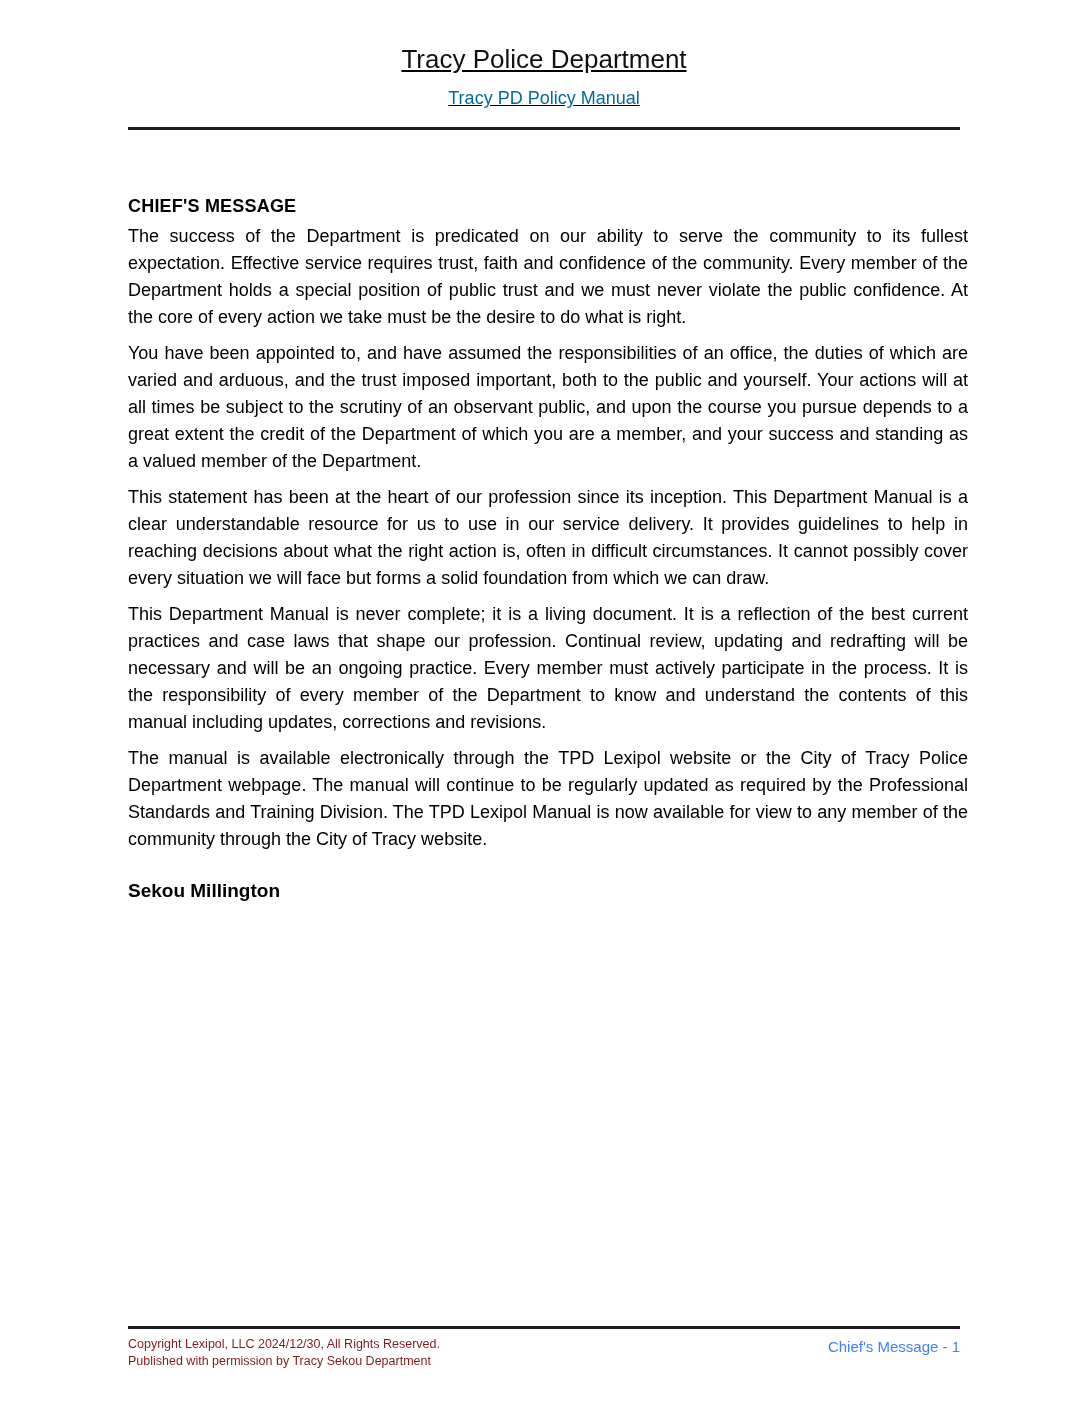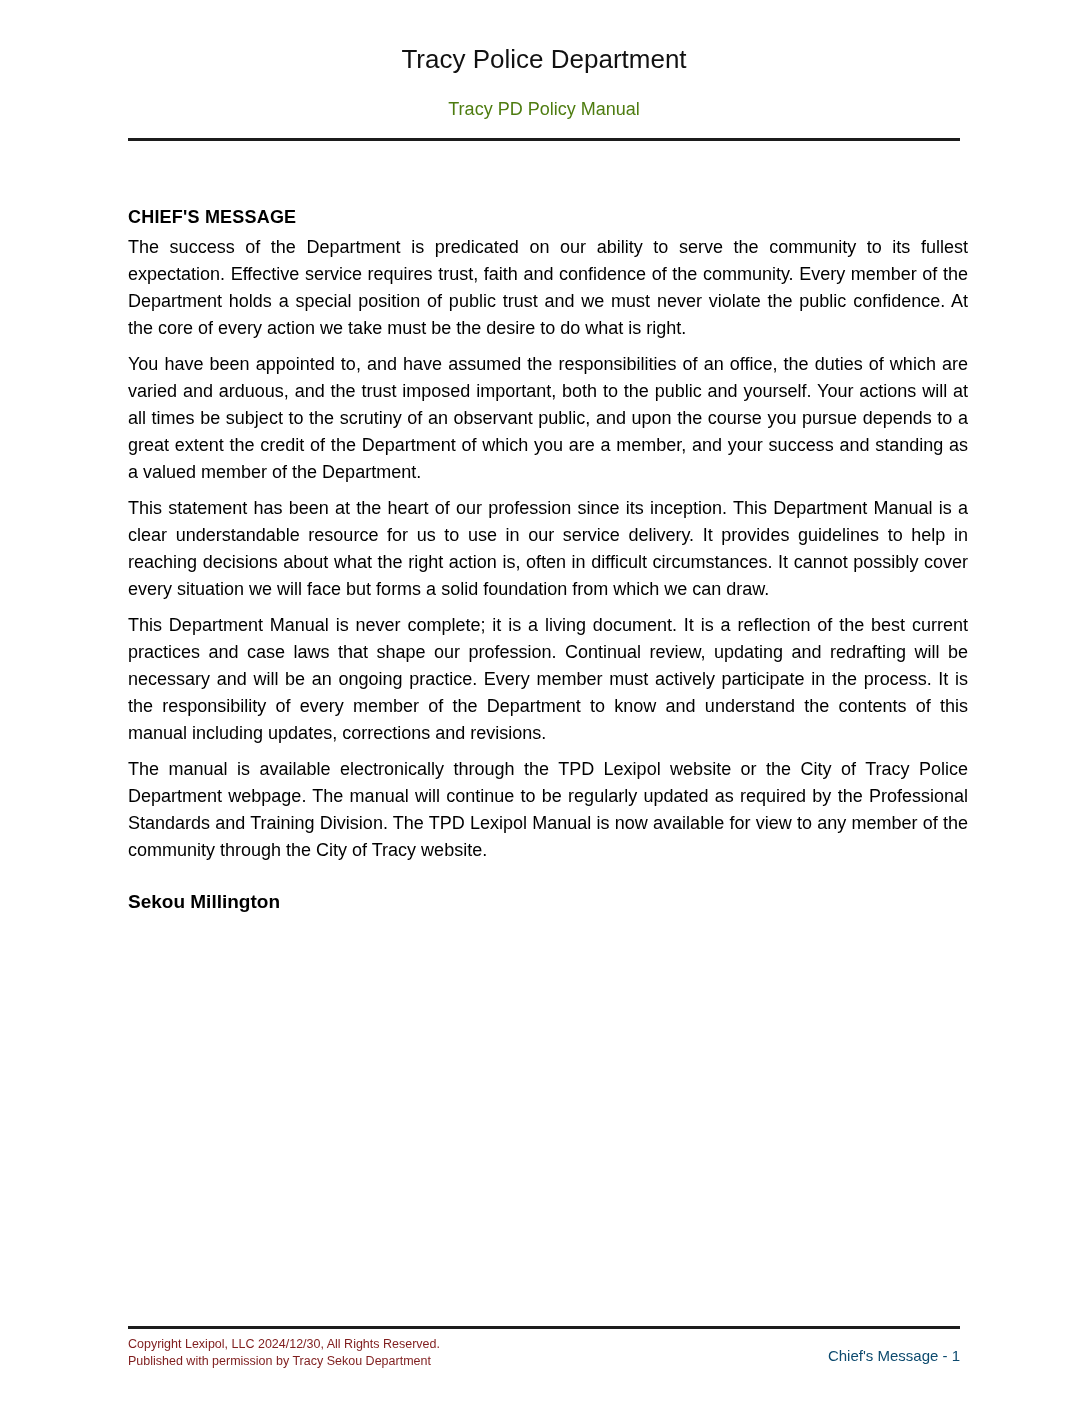--- a/index.html
+++ b/index.html
@@ -13,33 +13,34 @@
     height: 1408px;
     background: #ffffff;
     color: #000000;
     font-family: "Liberation Sans", sans-serif;
     overflow: hidden;
     margin: 0 auto;
   }
   .doc-header {
     padding-top: 44px;
     text-align: center;
+    text-decoration: underline;
   }
   .doc-title {
     font-size: 26px;
     font-weight: 400;
     line-height: 1.2;
     margin: 0;
     color: #111111;
   }
   .doc-subtitle {
     font-size: 18px;
     font-weight: 400;
-    margin: 24px 0 0 0;
-    color: #4d7c0f;
+    margin: 13px 0 0 0;
+    color: #0369a1;
   }
   .header-rule {
     margin: 18px 128px 0 128px;
     border: none;
     border-top: 3px solid #1c1c1c;
     height: 0;
   }
   .content {
     margin: 66px 120px 0 128px;
   }
@@ -75,23 +76,23 @@
     justify-content: space-between;
     align-items: flex-start;
   }
   .footer-copyright {
     font-size: 12.5px;
     line-height: 1.35;
     color: #7f1d1d;
   }
   .footer-pagelabel {
     font-size: 15px;
-    color: #0c4a6e;
+    color: #3b82f6;
     white-space: nowrap;
-    margin-top: 11px;
+    margin-top: 2px;
   }
 </style>
 </head>
 <body>
 
 <div class="page">
 
   <div class="doc-header">
     <div class="doc-title">Tracy Police Department</div>
     <div class="doc-subtitle">Tracy PD Policy Manual</div>

